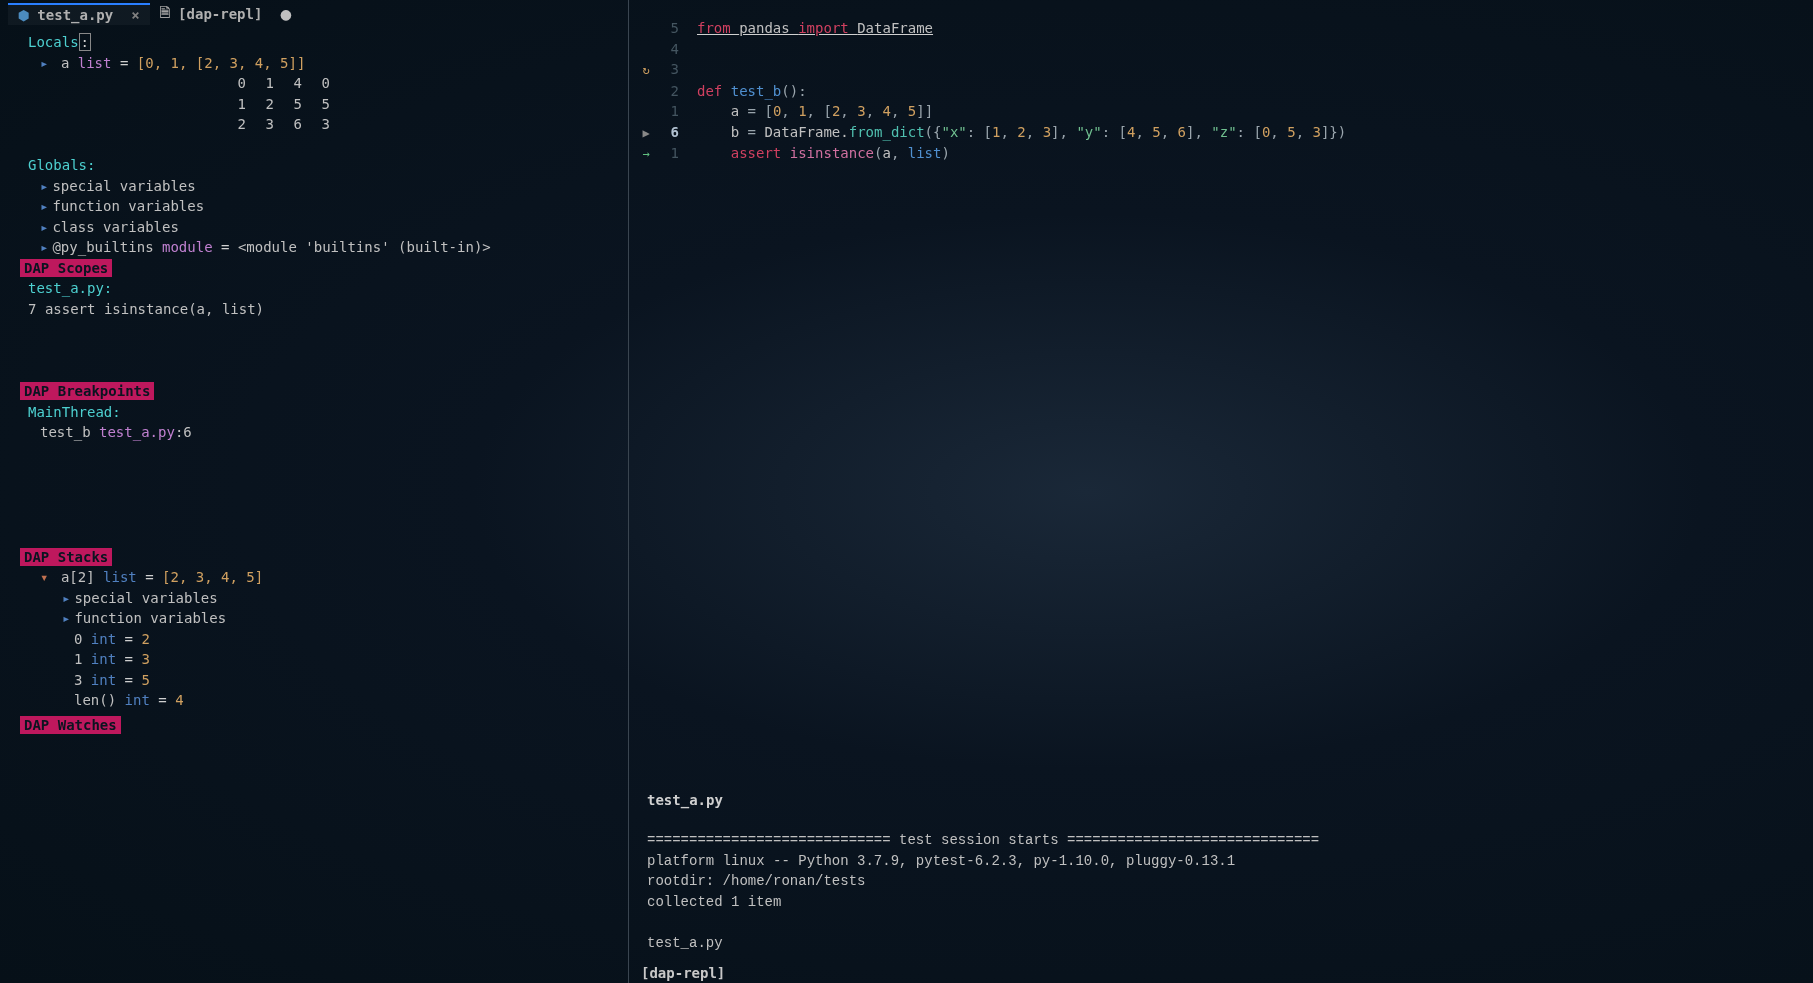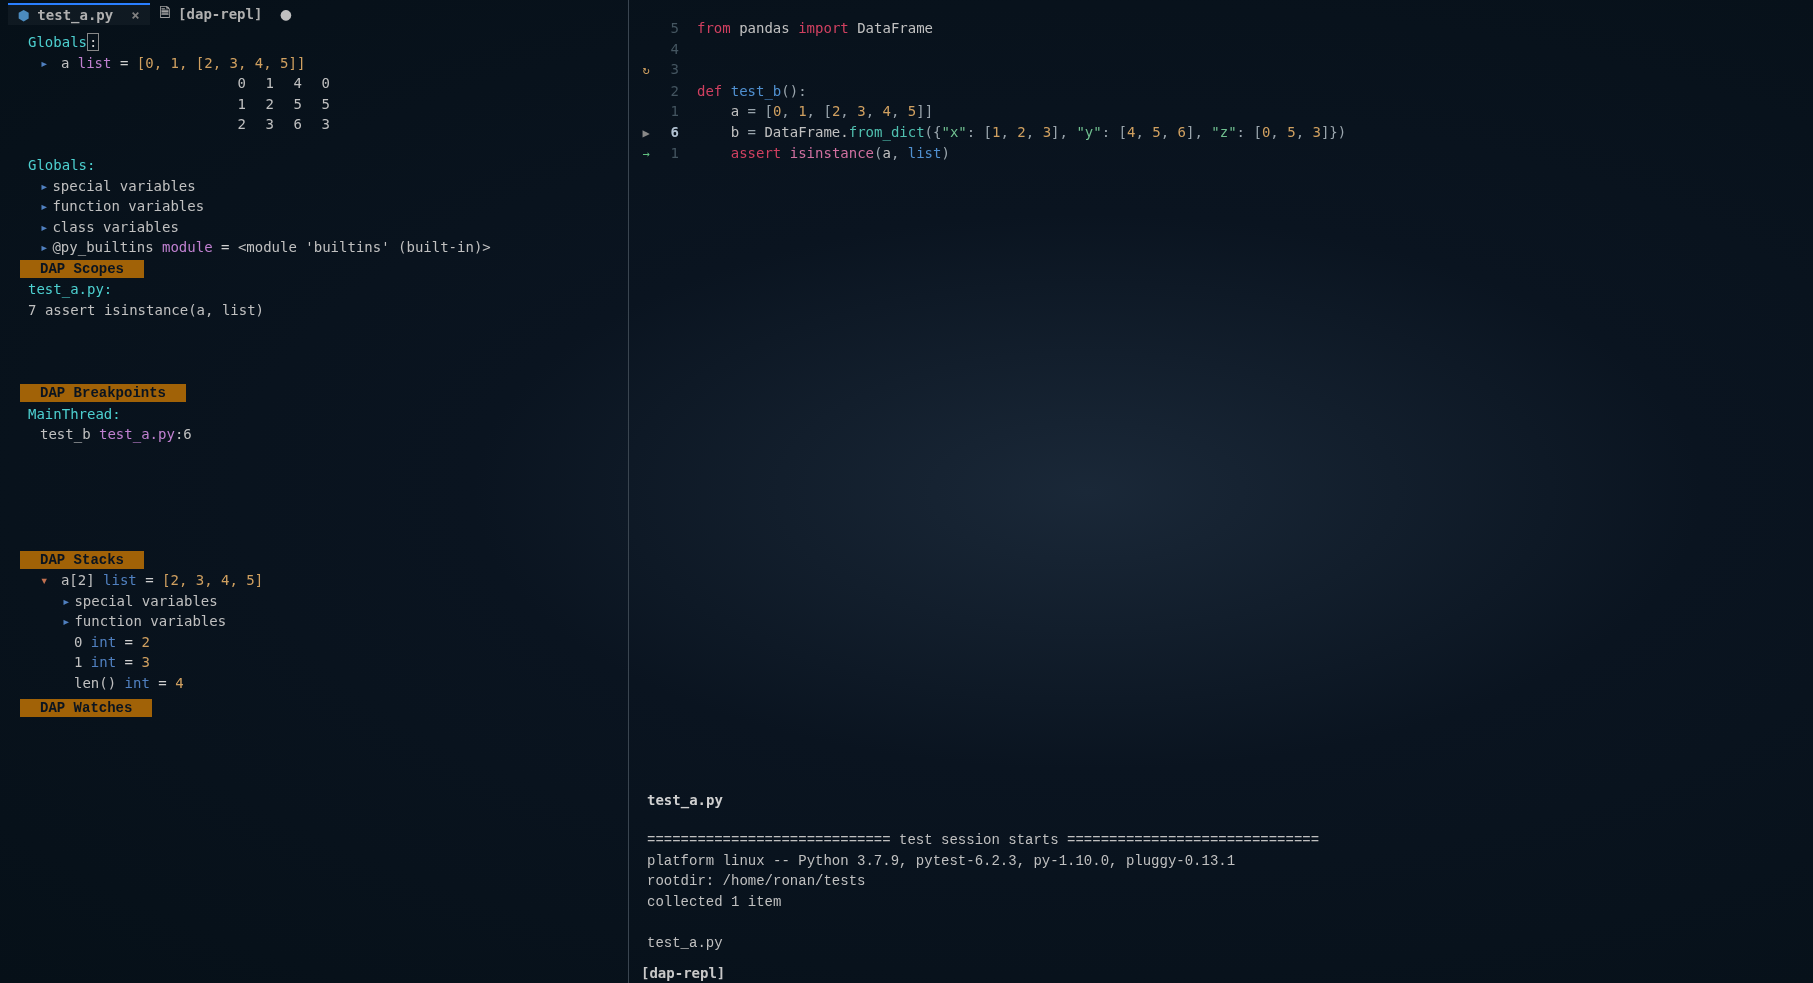--- a/index.html
+++ b/index.html
@@ -25,21 +25,21 @@
   background: rgba(255,255,255,0.04);
   border-top: 2px solid #2a7fff;
 }
 .tab .icon { margin-right: 8px; font-size: 13px; }
 .tab .close { margin-left: 18px; color: #808080; }
 .tab .modified { margin-left: 18px; color: #c0c0c0; font-size: 18px; line-height: 10px;}
 .python-icon { color: #4b8bbe; }
 .file-icon { color: #a0a0a0; }
 .content { padding: 4px 8px 4px 28px; line-height: 20.5px; }
 .section-hdr { color: #4dd0d0; }
-.hdr-inverse { background: #a16207; color: #0a1420; font-weight: bold; padding: 1px 20px; font-family: Liberation Mono, monospace; }
+.hdr-inverse { background: #be185d; color: #0a1420; font-weight: bold; padding: 1px 4px; }
 .tri { color: #5080c0; margin-right: 4px; }
 .tri-down { color: #c07050; margin-right: 4px; }
 .var { color: #c080d0; }
 .type { color: #5080c0; }
 .val { color: #d0a060; }
 .op { color: #d0d0d0; }
 .txt { color: #c0c0c0; }
 .line-plain { color: #c0c0c0; }
 .indent1 { padding-left: 12px; }
 .indent2 { padding-left: 34px; }
@@ -85,21 +85,21 @@
       <div class="tab">
         <span class="icon file-icon">🗎</span>
         <span>[dap-repl]</span>
         <span class="modified">●</span>
       </div>
     </div>
 
     <div class="content">
 
       <div>
-        <span class="section-hdr">Globals</span><span class="cursor-box">:</span>
+        <span class="section-hdr">Locals</span><span class="cursor-box">:</span>
       </div>
       <div class="indent1">
         <span class="tri">▸</span>
         <span class="txt">a</span>
         <span class="var">list</span>
         <span class="op">=</span>
         <span class="val">[0, 1, [2, 3, 4, 5]]</span>
       </div>
         <div style="padding-left: 190px;"><div class="dap-table"><div class="row" style="margin-left: 0px; padding-left: 0px;">
               <div class="cell">0</div>
@@ -153,34 +153,35 @@
         <span class="txt">a[2]</span>
         <span class="type">list</span>
         <span class="op">=</span>
         <span class="val">[2, 3, 4, 5]</span>
       </div>
       <div id="stack-children">
           <div class="indent2"><span class="tri">▸</span><span class="line-plain">special variables</span></div>
           <div class="indent2"><span class="tri">▸</span><span class="line-plain">function variables</span></div>
           <div class="indent3"><span class="txt">0 </span><span class="type">int </span><span class="op">= </span><span class="val">2</span></div>
           <div class="indent3"><span class="txt">1 </span><span class="type">int </span><span class="op">= </span><span class="val">3</span></div>
+          <div class="indent3"><span class="txt">3 </span><span class="type">int </span><span class="op">= </span><span class="val">5</span></div>
           <div class="indent3"><span class="txt">len() </span><span class="type">int </span><span class="op">= </span><span class="val">4</span></div>
         </div>
 
       <div style="height: 4px;"></div>
       <div style="margin-left:-8px;"><span class="hdr-inverse">DAP  Watches</span></div>
     </div>
   </div>
 
   <div class="right-panel">
     <div class="code-area" id="code-area">
         <div class="code-line">
           <span class="gutter-icon"></span>
           <span class="lnum">5</span>
-          <span style="white-space: pre;"><span class="kw">from </span><span class="ident">pandas </span><span class="kw">import </span><span class="ident">DataFrame</span></span>
+          <span style="white-space: pre; text-decoration: underline;"><span class="kw">from </span><span class="ident">pandas </span><span class="kw">import </span><span class="ident">DataFrame</span></span>
         </div>
         <div class="code-line">
           <span class="gutter-icon"></span>
           <span class="lnum">4</span>
           <span style="white-space: pre;"></span>
         </div>
         <div class="code-line">
           <span class="gutter-icon" style="color: rgb(208, 160, 96);">↻</span>
           <span class="lnum">3</span>
           <span style="white-space: pre;"></span>

